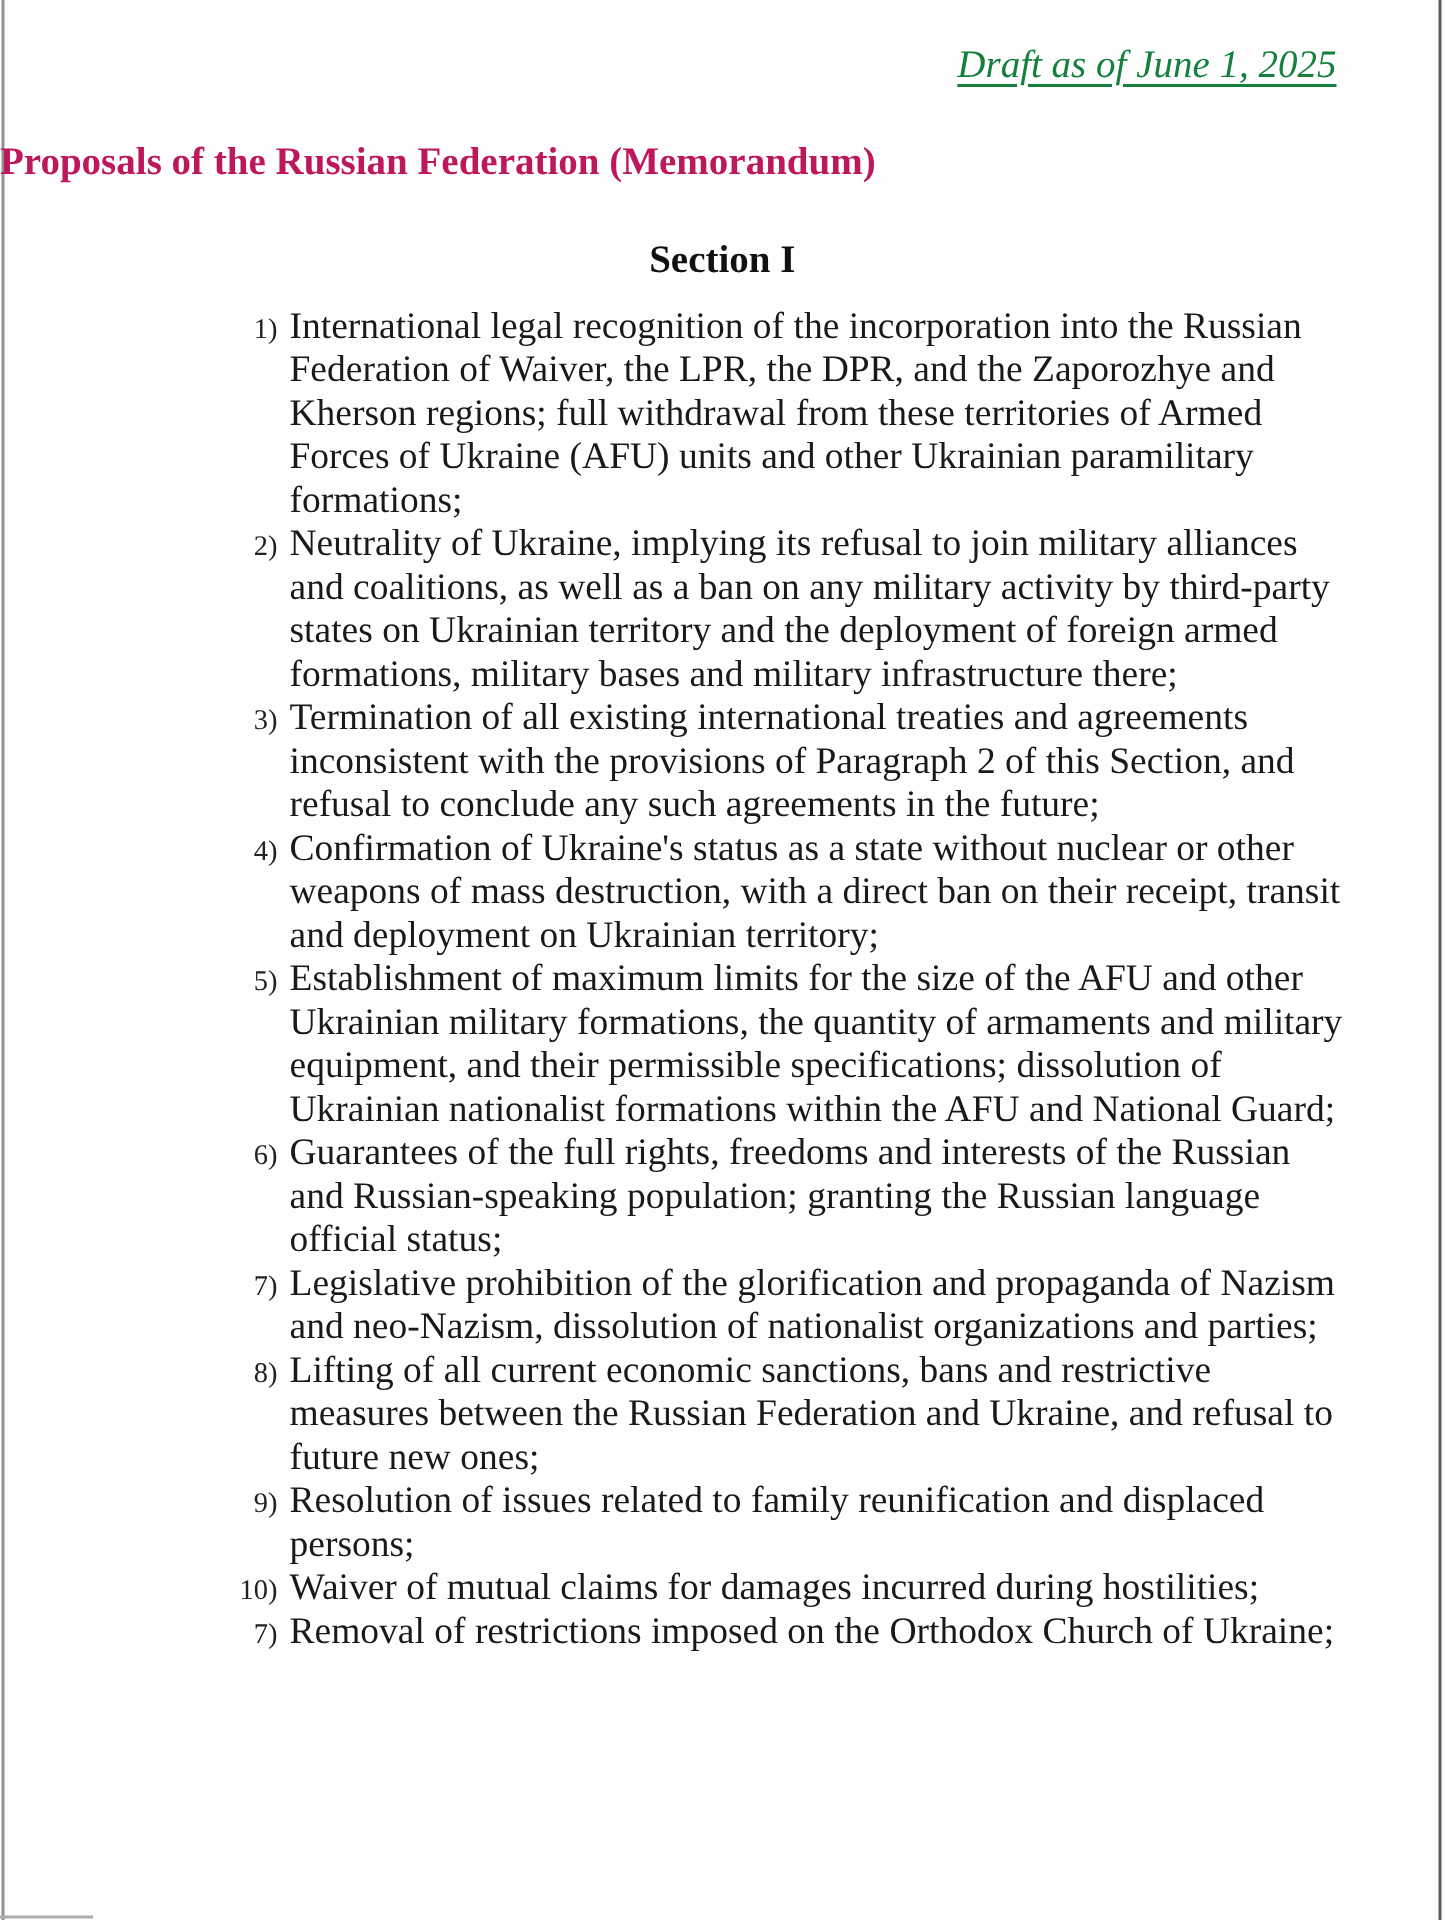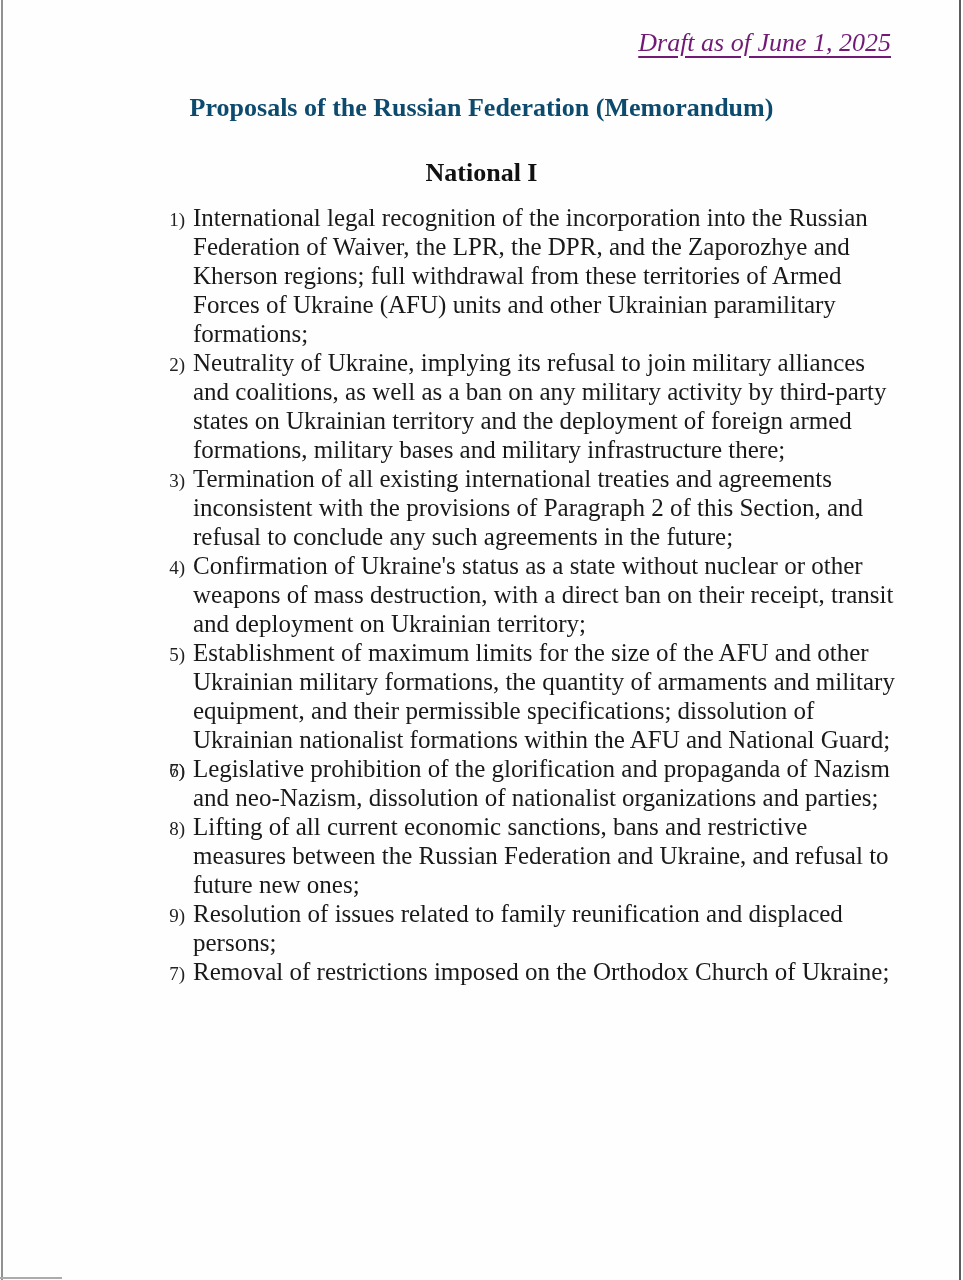--- a/index.html
+++ b/index.html
@@ -45,29 +45,28 @@
   }
   .dateline {
     margin-top: 28px;
     padding-right: 72px;
     text-align: right;
     font-style: italic;
     font-size: 26px;
     line-height: 30px;
     text-decoration: underline;
     text-underline-offset: 5px;
-    color: #701a75;
+    color: #15803d;
   }
   .title-block {
     margin-top: 33px;
-    text-align: center;
     font-weight: bold;
     font-size: 26px;
     line-height: 33px;
-    color: #0c4a6e;
+    color: #be185d;
   }
   .section-block {
     margin-top: 32px;
     text-align: center;
     font-weight: bold;
     font-size: 26px;
     line-height: 33px;
     color: #111111;
   }
   .list {
@@ -104,21 +103,21 @@
 
   <div class="content">
 
     <div class="dateline">Draft as of June 1, 2025</div>
 
     <div class="title-block">
       <div>Proposals of the Russian Federation (Memorandum)</div>
     </div>
 
     <div class="section-block">
-      <div>National I</div>
+      <div>Section I</div>
     </div>
 
     <div class="list">
       <div class="item">
         <span class="num">1)</span>
         <span class="txt">International legal recognition of the incorporation into the Russian Federation of Waiver, the LPR, the DPR, and the Zaporozhye and Kherson regions; full withdrawal from these territories of Armed Forces of Ukraine (AFU) units and other Ukrainian paramilitary formations;</span>
       </div>
       <div class="item">
         <span class="num">2)</span>
         <span class="txt">Neutrality of Ukraine, implying its refusal to join military alliances and coalitions, as well as a ban on any military activity by third-party states on Ukrainian territory and the deployment of foreign armed formations, military bases and military infrastructure there;</span>
@@ -130,33 +129,38 @@
       <div class="item">
         <span class="num">4)</span>
         <span class="txt">Confirmation of Ukraine's status as a state without nuclear or other weapons of mass destruction, with a direct ban on their receipt, transit and deployment on Ukrainian territory;</span>
       </div>
       <div class="item">
         <span class="num">5)</span>
         <span class="txt">Establishment of maximum limits for the size of the AFU and other Ukrainian military formations, the quantity of armaments and military equipment, and their permissible specifications; dissolution of Ukrainian nationalist formations within the AFU and National Guard;</span>
       </div>
       <div class="item">
         <span class="num">6)</span>
+        <span class="txt">Guarantees of the full rights, freedoms and interests of the Russian and Russian-speaking population; granting the Russian language official status;</span>
       </div>
       <div class="item">
         <span class="num">7)</span>
         <span class="txt">Legislative prohibition of the glorification and propaganda of Nazism and neo-Nazism, dissolution of nationalist organizations and parties;</span>
       </div>
       <div class="item">
         <span class="num">8)</span>
         <span class="txt">Lifting of all current economic sanctions, bans and restrictive measures between the Russian Federation and Ukraine, and refusal to future new ones;</span>
       </div>
       <div class="item">
         <span class="num">9)</span>
         <span class="txt">Resolution of issues related to family reunification and displaced persons;</span>
       </div>
       <div class="item">
+        <span class="num">10)</span>
+        <span class="txt">Waiver of mutual claims for damages incurred during hostilities;</span>
+      </div>
+      <div class="item">
         <span class="num">7)</span>
         <span class="txt">Removal of restrictions imposed on the Orthodox Church of Ukraine;</span>
       </div>
     </div>
 
   </div>
 </div>
 
 </body></html>

